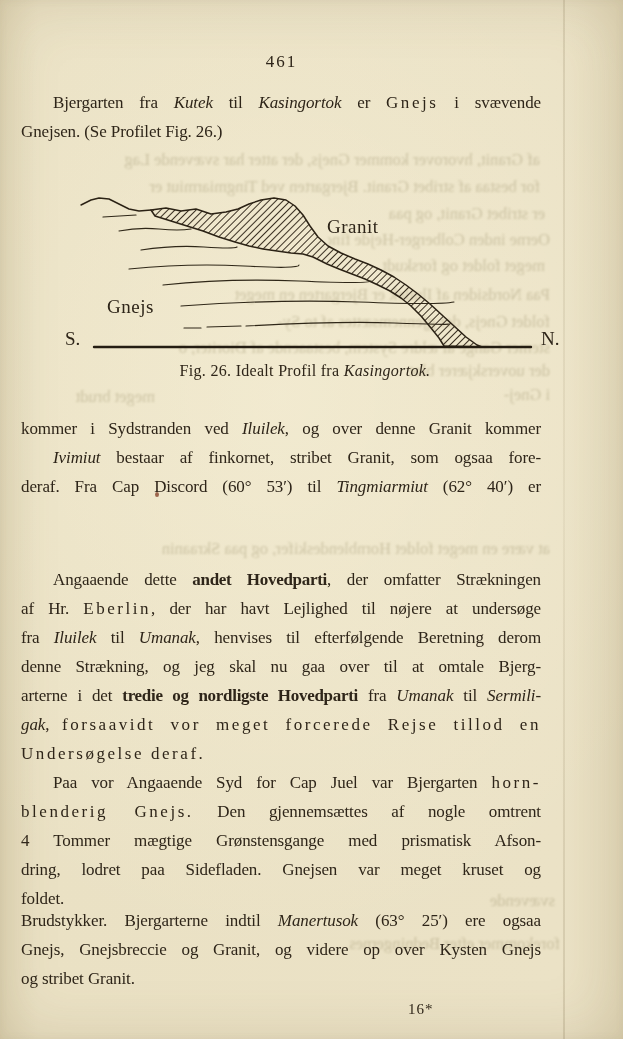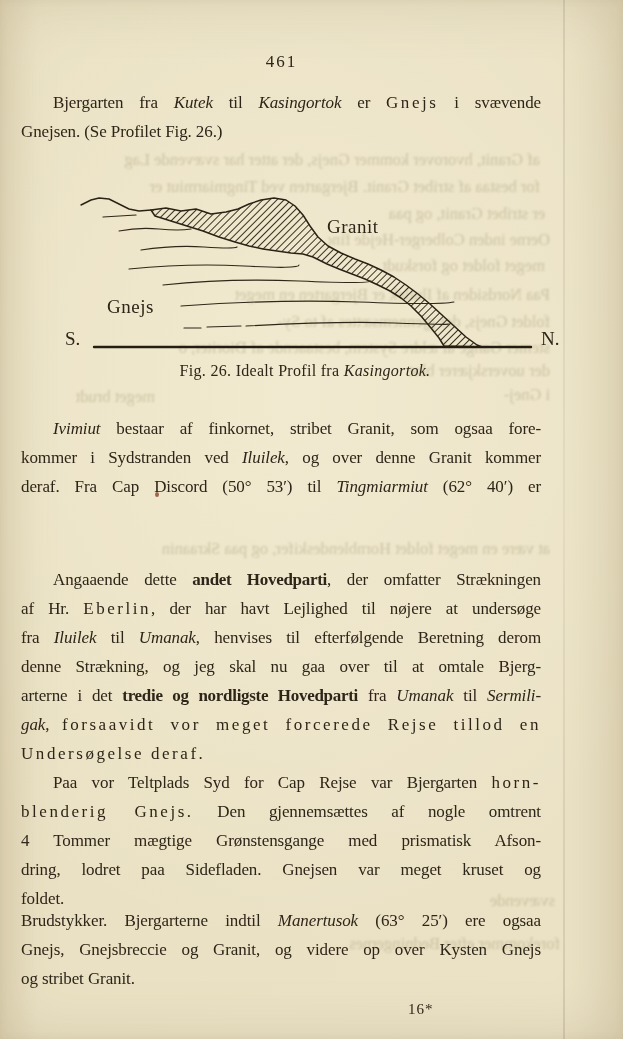--- a/index.html
+++ b/index.html
@@ -71,35 +71,35 @@
     </div>
 
   <div class="pagenum">461</div>
 
   <div class="text-column">
       <div class="para" style="top: 80px;">
         <div class="line indent"><span class="seg">Bjergarten  fra </span><span class="seg i">Kutek</span><span class="seg"> til </span><span class="seg i">Kasingortok</span><span class="seg"> er </span><span class="seg sp">Gnejs</span><span class="seg"> i svævende</span></div>
         <div class="line last"><span class="seg">Gnejsen.  (Se Profilet Fig. 26.)</span></div>
       </div>
       <div class="para" style="top: 406px;">
+        <div class="line"><span class="seg">kommer i Sydstranden ved </span><span class="seg i">Iluilek</span><span class="seg">, og over denne Granit kommer</span></div>
         <div class="line indent"><span class="seg i">Ivimiut</span><span class="seg"> bestaar af finkornet, stribet Granit, som ogsaa fore-</span></div>
-        <div class="line"><span class="seg">kommer i Sydstranden ved </span><span class="seg i">Iluilek</span><span class="seg">, og over denne Granit kommer</span></div>
-        <div class="line"><span class="seg">deraf.  Fra Cap Discord (50° 53′) til </span><span class="seg i">Tingmiarmiut</span><span class="seg"> (62° 40′) er</span></div>
+        <div class="line"><span class="seg">deraf.  Fra Cap Discord (60° 53′) til </span><span class="seg i">Tingmiarmiut</span><span class="seg"> (62° 40′) er</span></div>
       </div>
       <div class="para" style="top: 557px;">
         <div class="line indent"><span class="seg">Angaaende dette </span><span class="seg b">andet Hovedparti</span><span class="seg">, der omfatter Strækningen</span></div>
         <div class="line"><span class="seg">af Hr. </span><span class="seg sp">Eberlin</span><span class="seg">, der har havt Lejlighed til nøjere at undersøge</span></div>
         <div class="line"><span class="seg">fra </span><span class="seg i">Iluilek</span><span class="seg"> til </span><span class="seg i">Umanak</span><span class="seg">, henvises til efterfølgende Beretning derom</span></div>
         <div class="line"><span class="seg">denne Strækning, og jeg skal nu gaa over til at omtale Bjerg-</span></div>
         <div class="line"><span class="seg">arterne i det </span><span class="seg b">tredie og nordligste Hovedparti</span><span class="seg"> fra </span><span class="seg i">Umanak</span><span class="seg"> til </span><span class="seg i">Sermili-</span></div>
         <div class="line"><span class="seg i">gak</span><span class="seg">, </span><span class="seg sp">forsaavidt vor meget forcerede Rejse tillod en</span></div>
         <div class="line last"><span class="seg sp">Undersøgelse deraf.</span></div>
       </div>
       <div class="para" style="top: 760px;">
-        <div class="line indent"><span class="seg">Paa vor Teltplads Syd for Cap Rejse var Bjergarten </span><span class="seg sp">horn-</span></div>
+        <div class="line indent"><span class="seg">Paa vor Angaaende Syd for Cap Juel var Bjergarten </span><span class="seg sp">horn-</span></div>
         <div class="line"><span class="seg sp">blenderig Gnejs.</span><span class="seg">  Den gjennemsættes af nogle omtrent</span></div>
         <div class="line"><span class="seg">4 Tommer mægtige Grønstensgange med prismatisk Afson-</span></div>
         <div class="line"><span class="seg">dring, lodret paa Sidefladen.  Gnejsen var meget kruset og</span></div>
         <div class="line last"><span class="seg">foldet.</span></div>
       </div>
       <div class="para" style="top: 898px;">
         <div class="line"><span class="seg">Brudstykker.  Bjergarterne indtil </span><span class="seg i">Manertusok</span><span class="seg"> (63° 25′) ere ogsaa</span></div>
         <div class="line"><span class="seg">Gnejs, Gnejsbreccie og Granit, og videre op over Kysten Gnejs</span></div>
         <div class="line last"><span class="seg">og stribet Granit.</span></div>
       </div>

